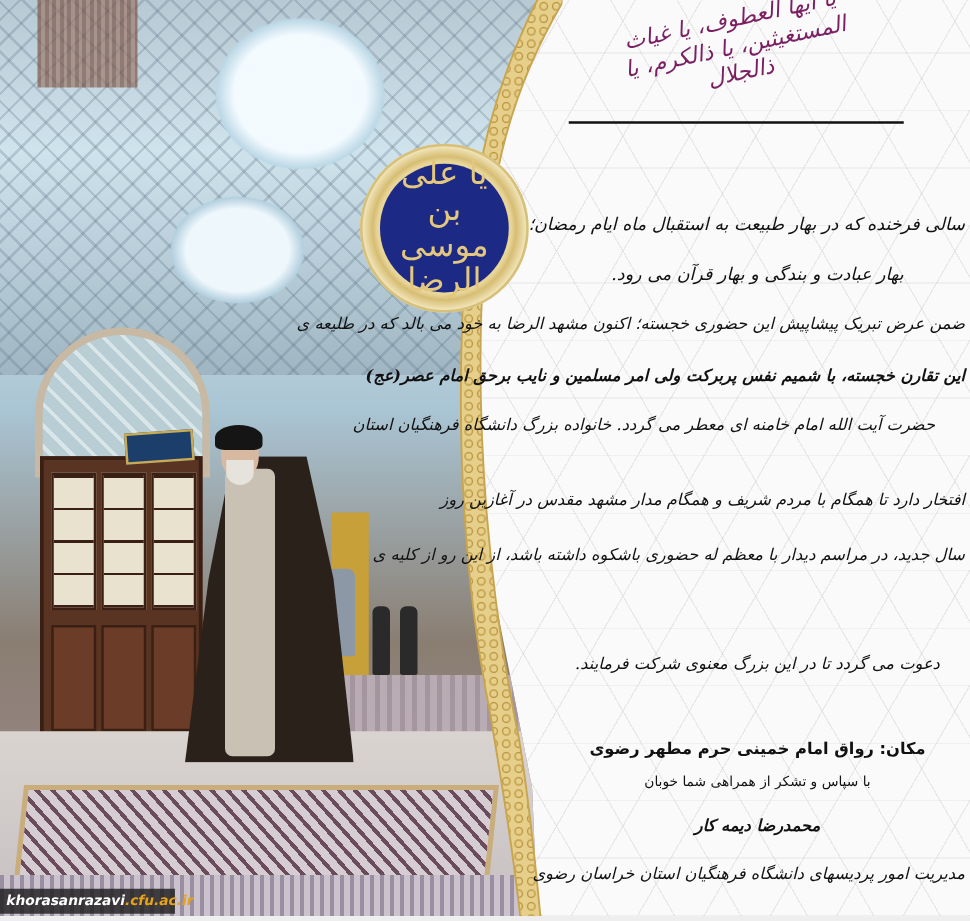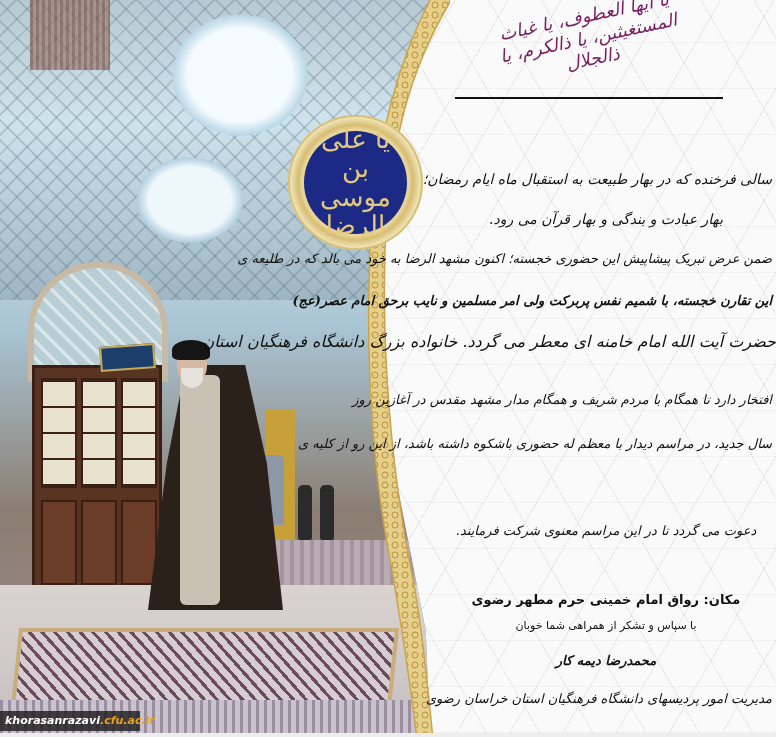--- a/index.html
+++ b/index.html
@@ -75,21 +75,21 @@
   .rule { position: absolute; left: 455px; top: 97px; width: 268px; height: 2px; background: #111; }
 
   
   .text { position: absolute; direction: rtl; text-align: right; color: #111;
     font-family: "DejaVu Serif", serif; white-space: nowrap; }
   .headline { left: 440px; top: 124px; width: 315px; font-size: 17px; font-weight: bold; text-align: center; }
   .l1 { left: 440px; top: 171px; width: 332px; font-size: 14px; font-style: italic; }
   .l2 { left: 440px; top: 211px; width: 332px; font-size: 14px; font-style: italic; text-align: center; }
   .l3 { left: 360px; top: 251px; width: 412px; font-size: 13px; font-style: italic; }
   .l4 { left: 420px; top: 293px; width: 352px; font-size: 13px; font-style: italic; font-weight: bold; }
-  .l5 { left: 396px; top: 332px; width: 352px; font-size: 16px; font-style: italic; margin-left: 28px; }
+  .l5 { left: 396px; top: 332px; width: 352px; font-size: 13px; font-style: italic; }
   .l6 { left: 440px; top: 392px; width: 332px; font-size: 13px; font-style: italic; text-align: center; }
   .l7 { left: 440px; top: 436px; width: 332px; font-size: 13px; font-style: italic; }
   .l8 { left: 440px; top: 476px; width: 332px; font-size: 13px; font-style: italic; font-weight: bold; text-align: center; }
   .l9 { left: 440px; top: 523px; width: 332px; font-size: 13px; font-style: italic; text-align: center; }
   .when { left: 440px; top: 565px; width: 332px; font-family: "DejaVu Sans", sans-serif; font-weight: bold; font-size: 13px; text-align: center; }
   .where { left: 440px; top: 592px; width: 332px; font-family: "DejaVu Sans", sans-serif; font-weight: bold; font-size: 13px; text-align: center; }
   .thanks { left: 440px; top: 619px; width: 332px; font-family: "DejaVu Sans", sans-serif; font-size: 11px; text-align: center; }
   .signer { left: 440px; top: 653px; width: 332px; font-size: 13px; font-style: italic; font-weight: bold; text-align: center; }
   .signer-title { left: 440px; top: 691px; width: 332px; font-size: 13px; font-style: italic; text-align: center; }
 
@@ -151,21 +151,21 @@
   <div class="calligraphy">یا ایها العطوف، یا غیاث المستغیثین، یا ذالکرم، یا ذالجلال</div>
   <div class="rule"></div>
 
   <div class="text l1">سالی فرخنده که در بهار طبیعت به استقبال ماه ایام رمضان؛</div>
   <div class="text l2">بهار عبادت و بندگی و بهار قرآن می رود.</div>
   <div class="text l3">ضمن عرض تبریک پیشاپیش این حضوری خجسته؛ اکنون مشهد الرضا به خود می بالد که در طلیعه ی</div>
   <div class="text l4">این تقارن خجسته، با شمیم نفس پربرکت ولی امر مسلمین و نایب برحق امام عصر(عج)</div>
   <div class="text l5">حضرت آیت الله امام خامنه ای معطر می گردد. خانواده بزرگ دانشگاه فرهنگیان استان</div>
   <div class="text l6">افتخار دارد تا همگام با مردم شریف و همگام مدار مشهد مقدس در آغازین روز</div>
   <div class="text l7">سال جدید، در مراسم دیدار با معظم له حضوری باشکوه داشته باشد، از این رو از کلیه ی</div>
-  <div class="text l9">دعوت می گردد تا در این مراسم معنوی شرکت فرمایند.</div>
+  <div class="text l9">دعوت می گردد تا در این بزرگ معنوی شرکت فرمایند.</div>
 
   <div class="text where">مکان: رواق امام خمینی حرم مطهر رضوی</div>
   <div class="text thanks">با سپاس و تشکر از همراهی شما خوبان</div>
 
   <div class="text signer">محمدرضا دیمه کار</div>
   <div class="text signer-title">مدیریت امور پردیسهای دانشگاه فرهنگیان استان خراسان رضوی</div>
 
   <div class="site">
     <span>khorasanrazavi</span><span class="accent">.cfu.ac.ir</span>
   </div>

